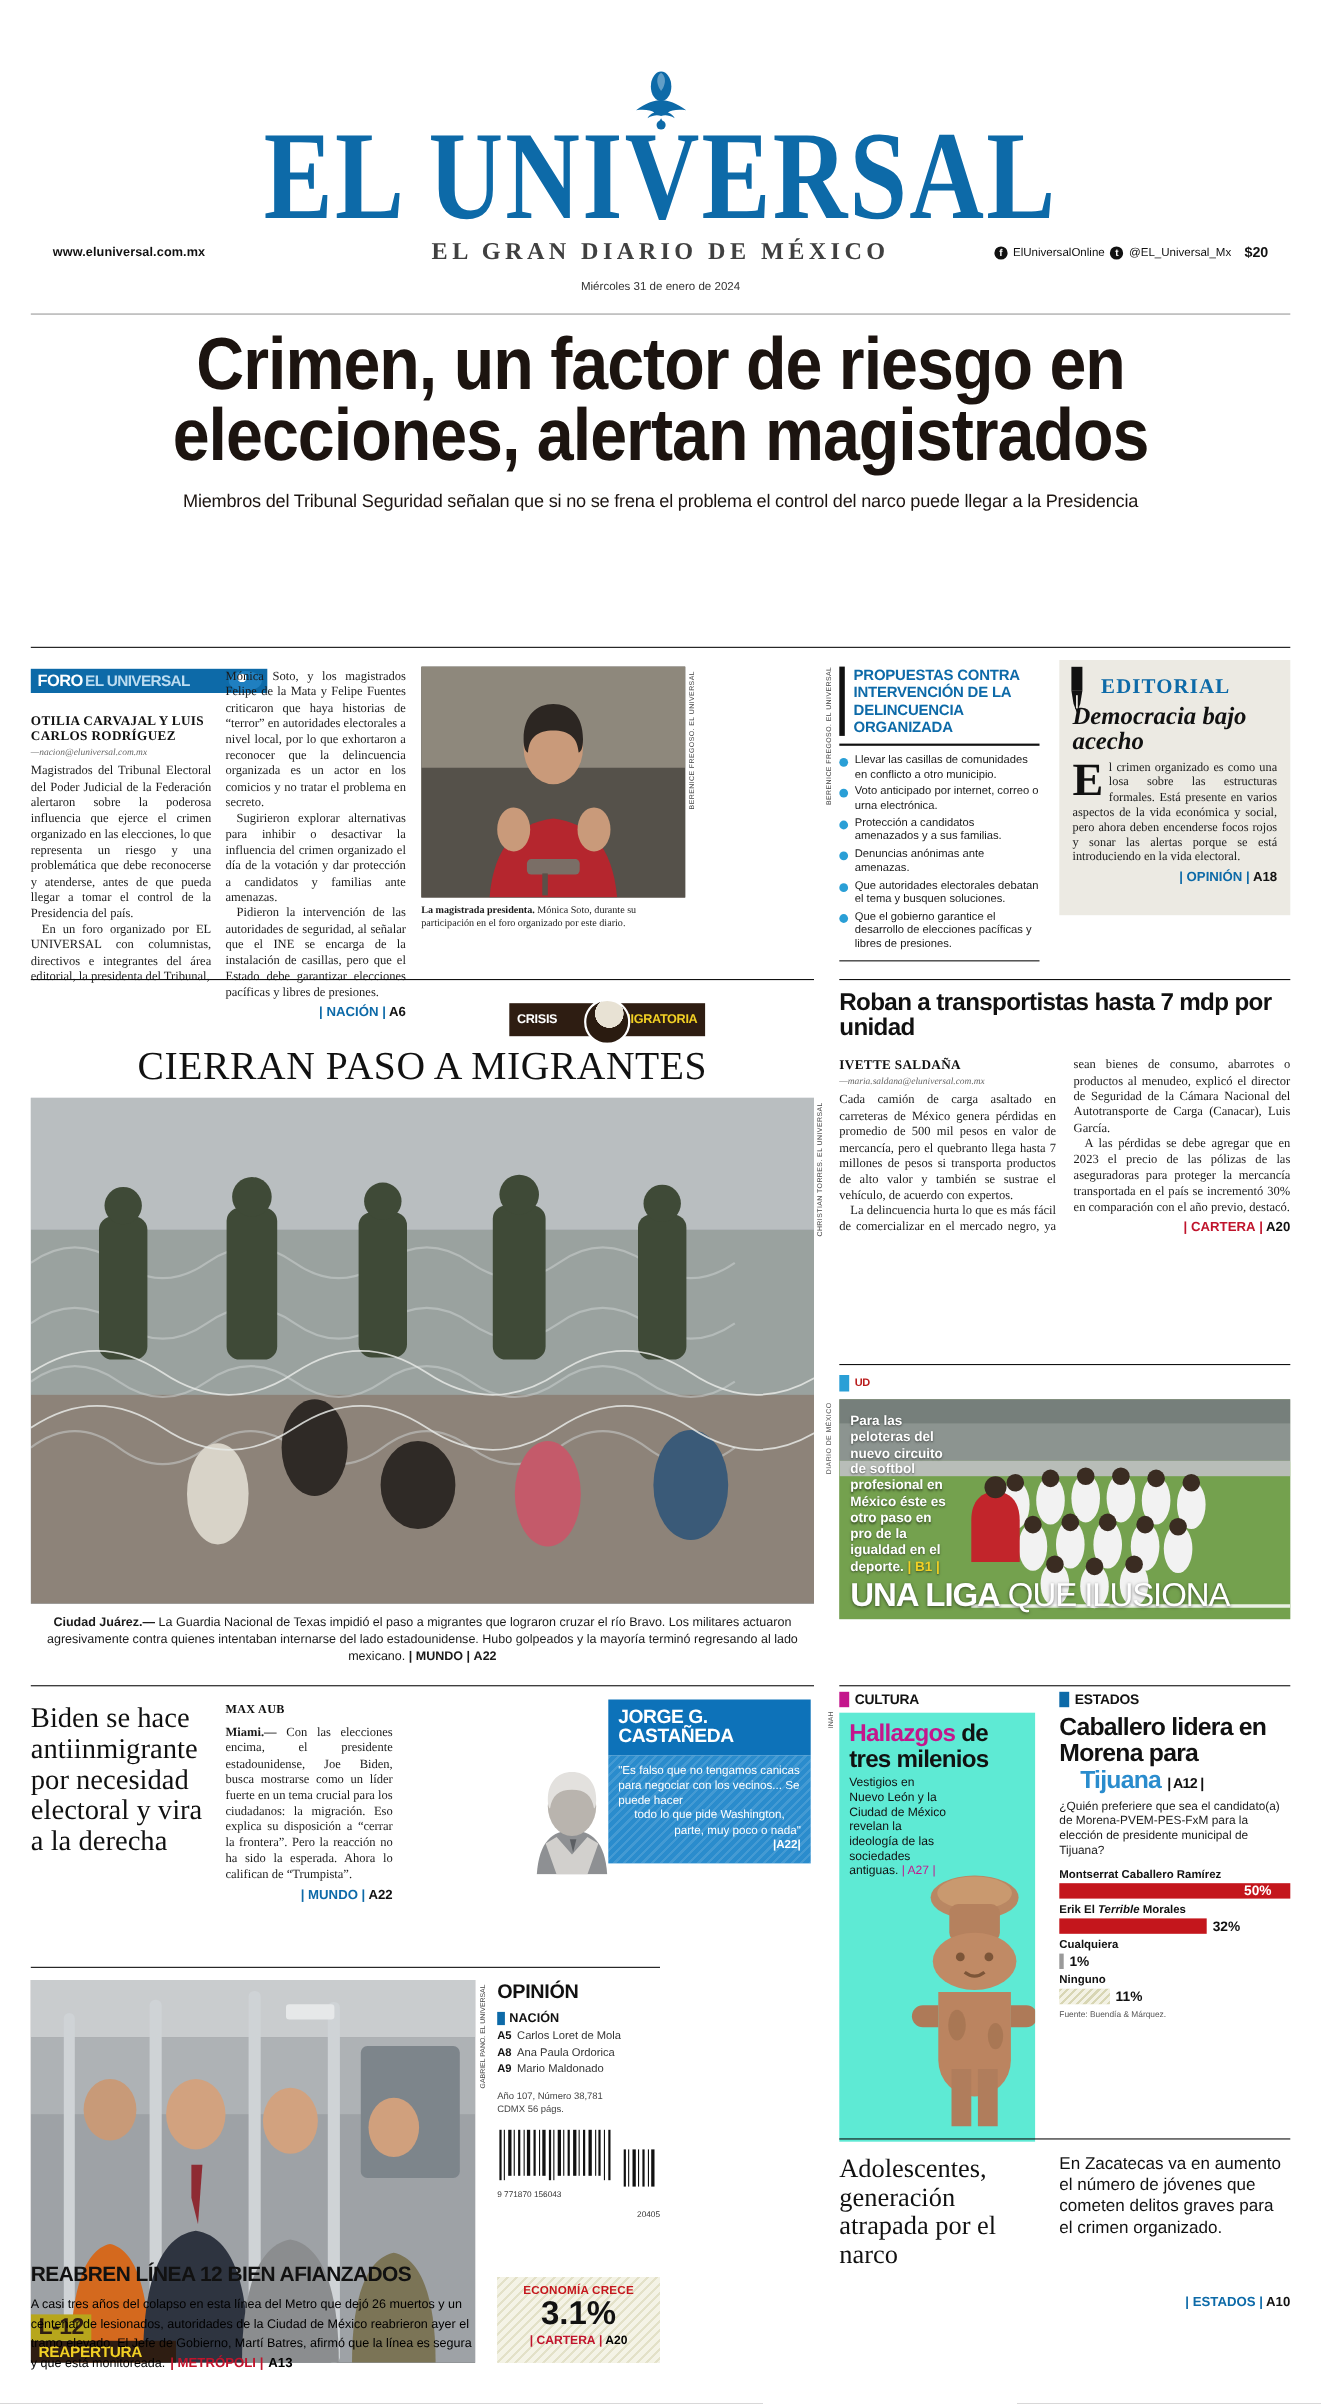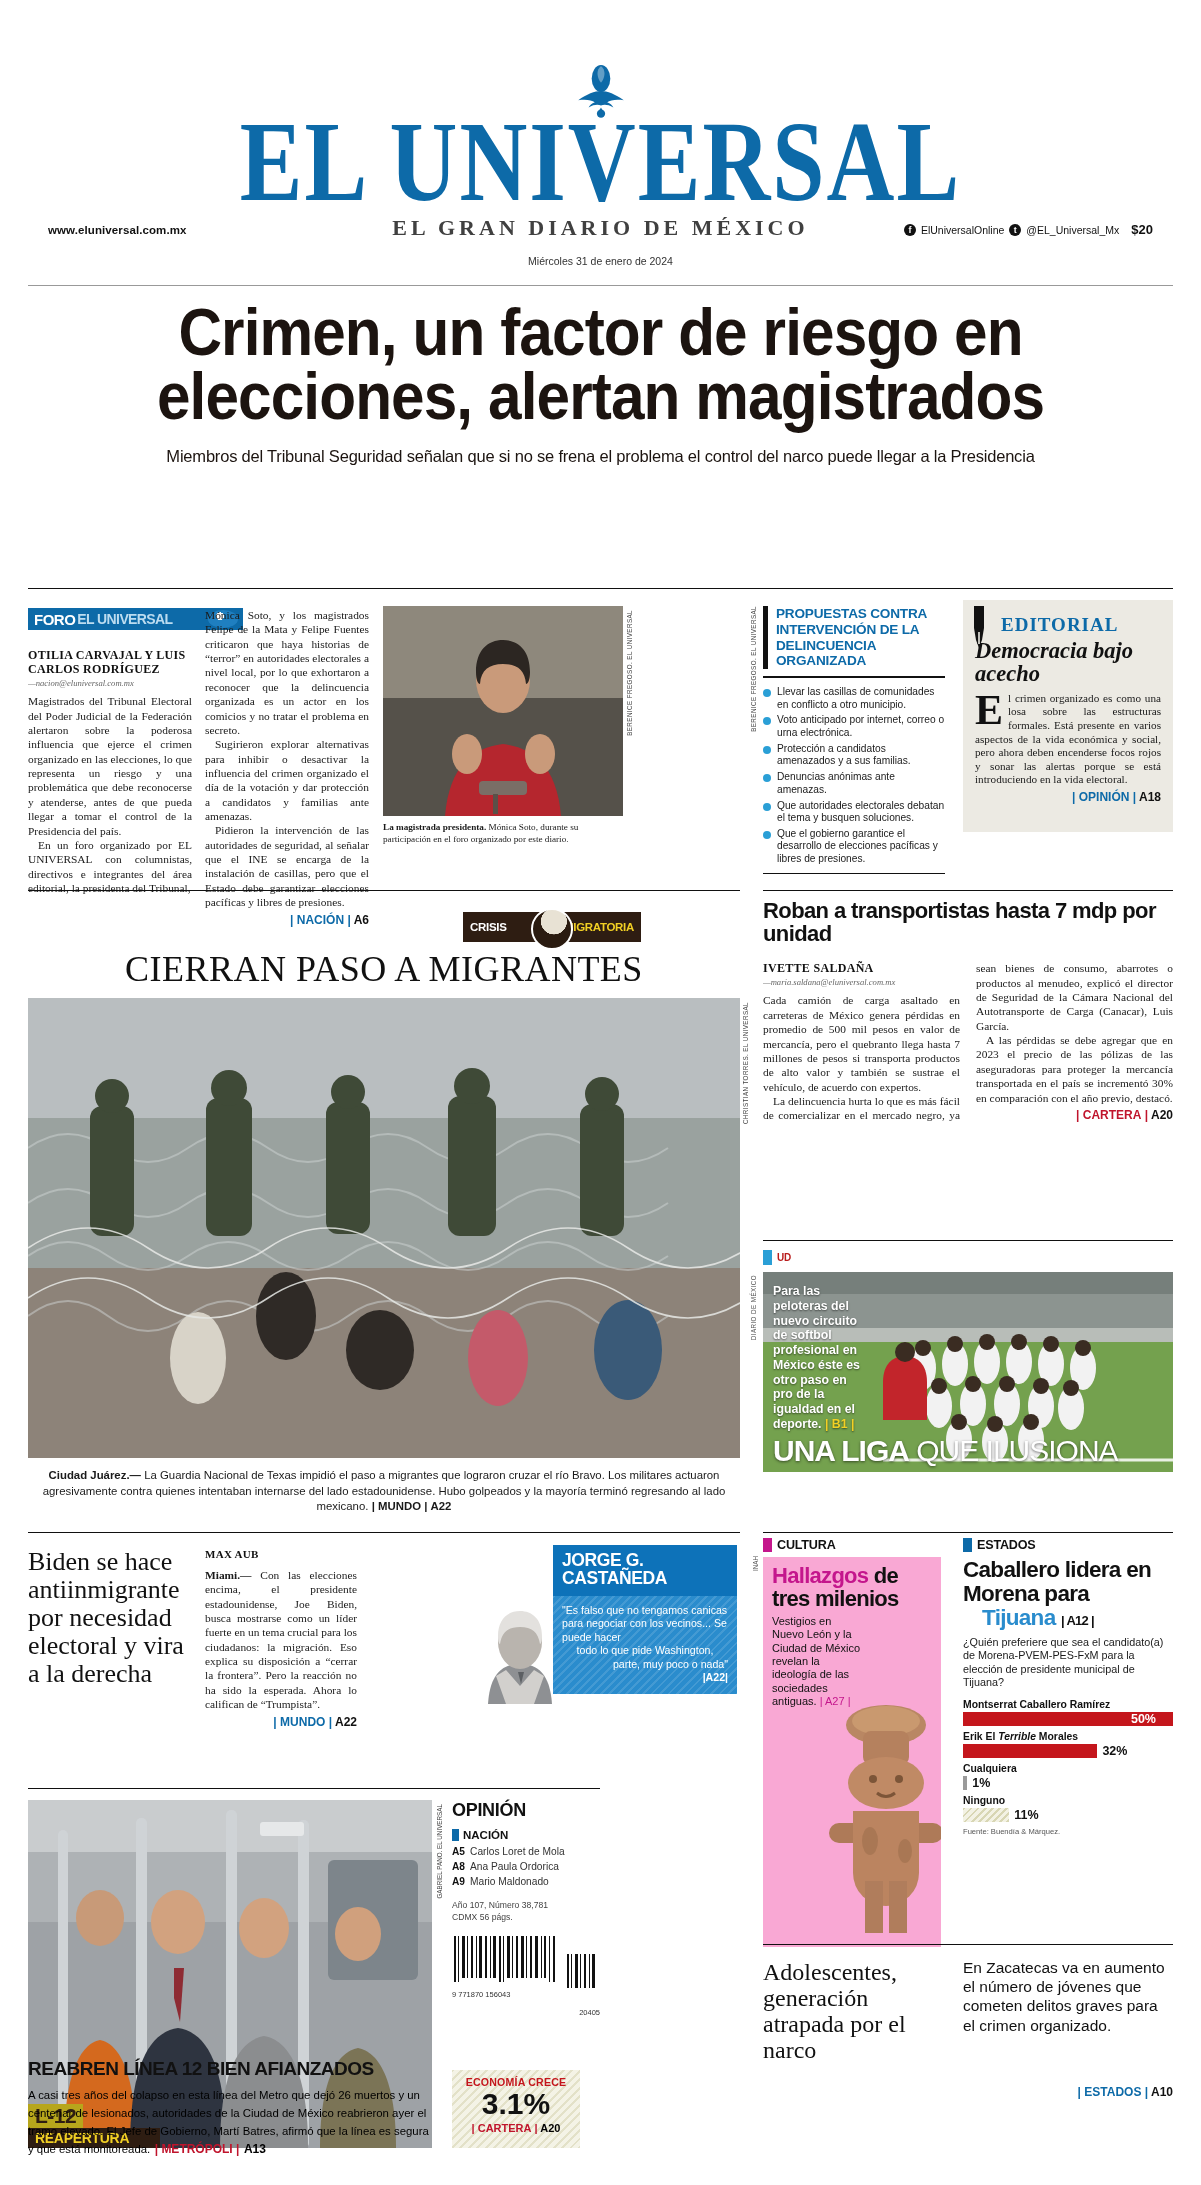--- a/index.html
+++ b/index.html
@@ -129,21 +129,21 @@
   .cast .q{background:#2a8ccd;padding:8px 9px 9px;color:#fff;font-size:10.6px;line-height:1.28;
     background-image:repeating-linear-gradient(135deg,rgba(255,255,255,.12) 0 2px,transparent 2px 6px);}
   .cast .q .ln2{text-align:center;} .cast .q .ln3{text-align:right;}
   .cast-face{position:absolute;left:476px;top:1596px;width:88px;height:108px;overflow:hidden;}
 
   
   .cultura{position:absolute;left:763px;top:1538px;width:178px;}
   .tag-row{display:flex;align-items:center;gap:5px;}
   .tag-row .sq{width:9px;height:14px;}
   .tag-row b{font-size:12.6px;font-weight:bold;color:#111;letter-spacing:-.2px;}
-  .cult-card{position:relative;margin-top:5px;width:178px;height:390px;background:#f9a8d4;overflow:hidden;}
+  .cult-card{position:relative;margin-top:5px;width:178px;height:390px;background:#5eead4;overflow:hidden;}
   .cult-card h3{margin:8px 9px 4px;font-size:22px;font-weight:bold;line-height:1.04;color:#111;letter-spacing:-.7px;}
   .cult-card h3 em{font-style:normal;color:#c4168c;}
   .cult-card p{margin:0 9px;font-size:11px;line-height:1.22;font-weight:normal;color:#111;width:92px;}
   .cult-card p .pg{color:#c4168c;}
   .figurine{position:absolute;right:-6px;bottom:6px;width:122px;height:250px;}
   .cult-cred{position:absolute;left:752px;top:1556px;width:12px;font-size:6.3px;color:#555;
     writing-mode:vertical-rl;transform:rotate(180deg);}
 
   .estados{position:absolute;left:963px;top:1538px;width:210px;}
   .estados h3{margin:6px 0 6px;font-size:22.5px;line-height:1.06;color:#111;letter-spacing:-.7px;}
@@ -176,21 +176,21 @@
   .opinion .t{font-size:18px;font-weight:bold;color:#111;letter-spacing:-.3px;margin-bottom:8px;}
   .opinion .nac{display:flex;align-items:center;gap:4px;margin-bottom:5px;}
   .opinion .nac .sq{width:7px;height:12px;background:#0d6aa8;}
   .opinion .nac b{font-size:11.5px;font-weight:bold;color:#111;}
   .opinion ul{list-style:none;margin:0;padding:0;}
   .opinion li{font-size:10.2px;color:#333;margin-bottom:4px;}
   .opinion li b{color:#111;font-weight:bold;margin-right:5px;}
   .opinion .meta{margin-top:12px;font-size:8.6px;color:#444;line-height:1.45;}
   .barcode{margin-top:12px;height:52px;display:flex;align-items:flex-end;gap:0;}
   .bc-num{font-size:7.5px;color:#333;margin-top:2px;}
-  .econ{position:absolute;left:452px;top:2070px;width:128px;height:78px;background:#efeedd;
+  .econ{position:absolute;left:452px;top:2070px;width:148px;height:78px;background:#efeedd;
     background-image:repeating-linear-gradient(135deg,#e3e1c8 0 2px,#f4f3e6 2px 6px);text-align:center;
     box-sizing:border-box;padding-top:6px;}
   .econ .t{font-size:10.6px;font-weight:bold;color:#c4161c;letter-spacing:.2px;}
   .econ .v{font-size:30px;font-weight:bold;color:#111;line-height:1.05;}
   .econ .r{font-size:11px;font-weight:bold;margin-top:2px;}
 
   .adol{position:absolute;left:763px;top:1960px;width:178px;font-family:"Liberation Serif",serif;
     font-size:24px;line-height:1.08;color:#111;}
   .zac{position:absolute;left:963px;top:1958px;width:210px;font-size:15.5px;line-height:1.24;color:#111;}
   .zac-ref{position:absolute;left:963px;top:2082px;width:210px;text-align:right;}

